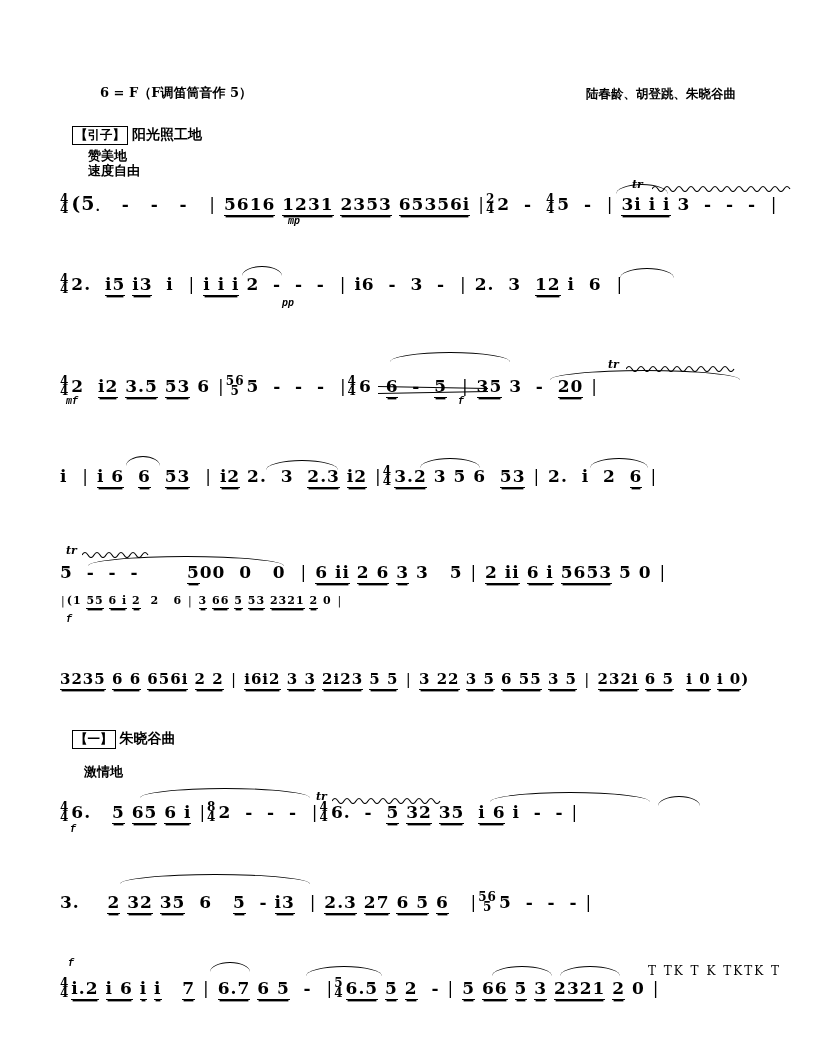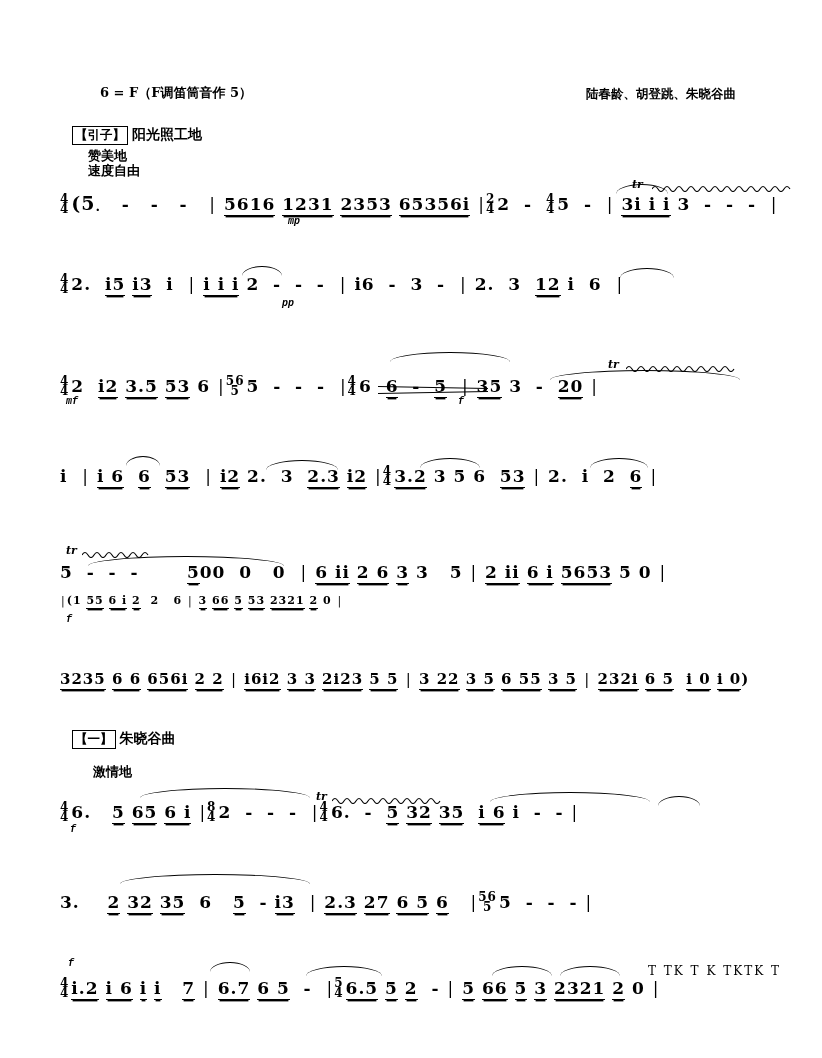--- a/index.html
+++ b/index.html
@@ -241,21 +241,21 @@
   <div class="row" style="top:652px;">
     <div class="notes" style="left:0; top:18px; font-size:15px;text-align:right;">
       <span class="uu">3235</span>&nbsp;<span class="uu">6 6</span>&nbsp;<span class="uu">656i</span>&nbsp;<span class="uu">2 2</span>&nbsp;<span class="bar">|</span>&nbsp;<span class="uu">i6i2</span>&nbsp;<span class="uu">3 3</span>&nbsp;<span class="uu">2i23</span>&nbsp;<span class="uu">5 5</span>&nbsp;<span class="bar">|</span>&nbsp;<span class="uu">3 22</span>&nbsp;<span class="uu">3 5</span>&nbsp;<span class="uu">6 55</span>&nbsp;<span class="uu">3 5</span>&nbsp;<span class="bar">|</span>&nbsp;<span class="uu">232i</span>&nbsp;<span class="uu">6 5</span>&nbsp;&nbsp;<span class="uu">i 0</span>&nbsp;<span class="uu">i 0</span>)
     </div>
   </div>
 
   <div class="section-head" style="left:60px; top:730px;">
     <span class="tagbox">【一】</span><span>朱晓谷曲</span>
   </div>
 
-  <div class="expr" style="left:93px; top:764px;">激情地</div>
+  <div class="expr" style="left:84px; top:764px;">激情地</div>
 
   <div class="row" style="top:788px;">
     <div class="notes" style="left:0; top:14px;">
       <span class="timesig">4<br>4</span>6.&nbsp;&nbsp;&nbsp;<span class="uu">5</span>&nbsp;<span class="uu">65</span>&nbsp;<span class="uu">6 i</span>&nbsp;<span class="bar">|</span><span class="timesig">8<br>4</span>2&nbsp;&nbsp;-&nbsp;&nbsp;-&nbsp;&nbsp;-&nbsp;&nbsp;<span class="bar">|</span><span class="timesig">4<br>4</span>6.&nbsp;&nbsp;-&nbsp;&nbsp;<span class="uu">5</span>&nbsp;<span class="uu">32</span>&nbsp;<span class="uu">35</span>&nbsp;&nbsp;<span class="uu">i 6</span>&nbsp;i&nbsp;&nbsp;-&nbsp;&nbsp;-&nbsp;<span class="bar">|</span>
     </div>
     <div class="dyn" style="left:10px; top:36px;">f</div>
     <div class="tie" style="left:80px; top:0px; width:170px;"></div>
     <div class="tr" style="left:256px; top:2px;">tr</div>
     <svg class="wavy" style="left:272px; top:8px; width:110px; height:8px;" viewBox="0 0 110 8" preserveAspectRatio="none">
       <path d="M0 5 q3 -5 6 0 t6 0 t6 0 t6 0 t6 0 t6 0 t6 0 t6 0 t6 0 t6 0 t6 0 t6 0 t6 0 t6 0 t6 0 t6 0 t6 0 t6 0" fill="none" stroke="#000" stroke-width="1.1"></path>

